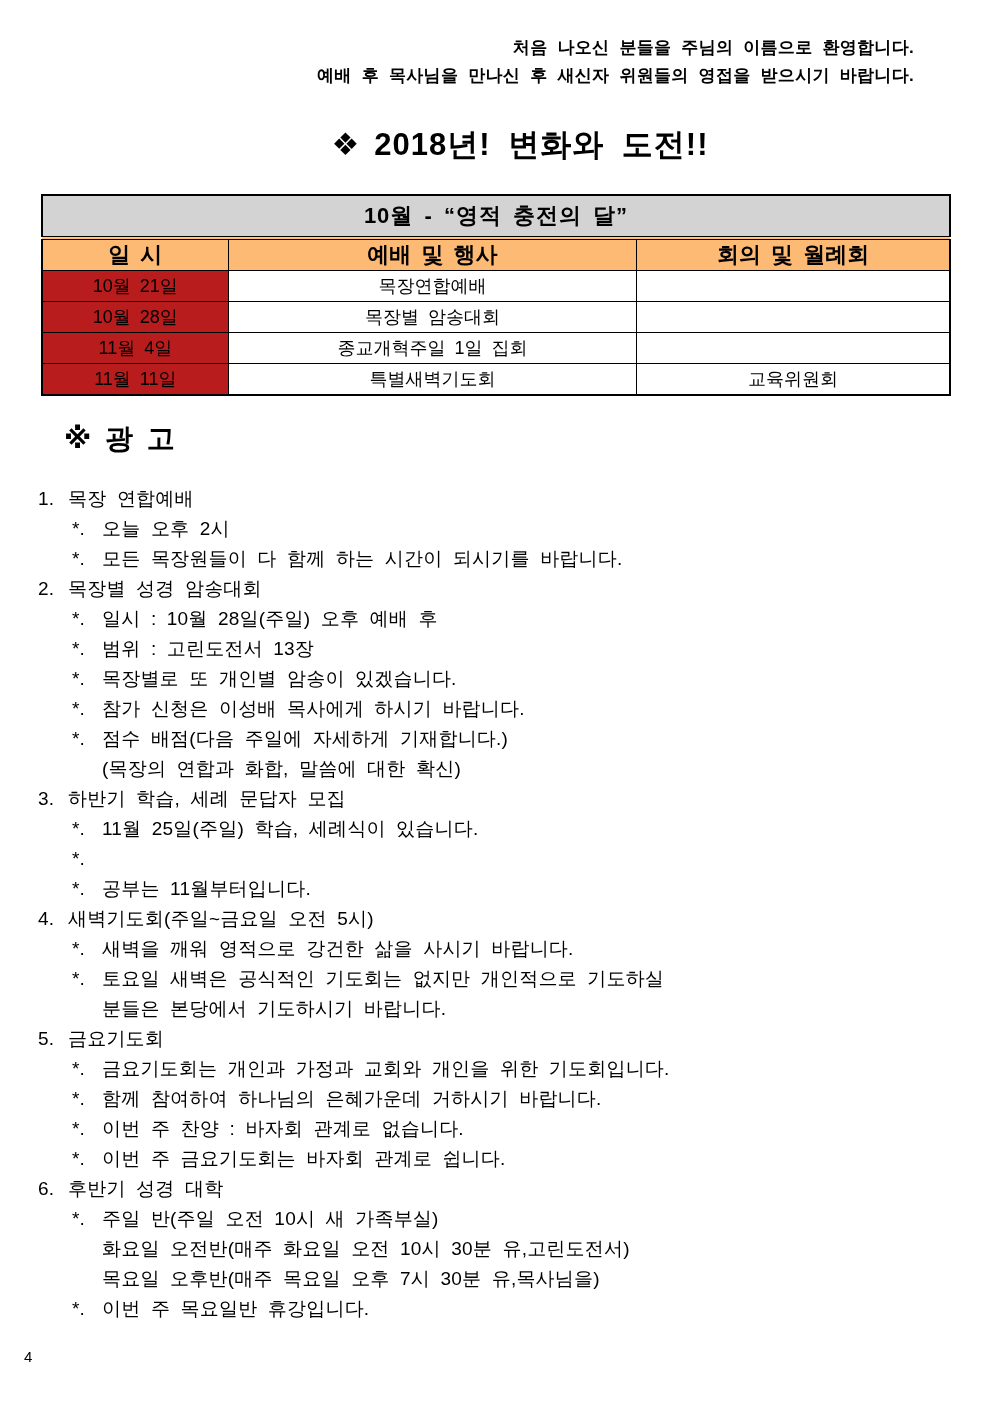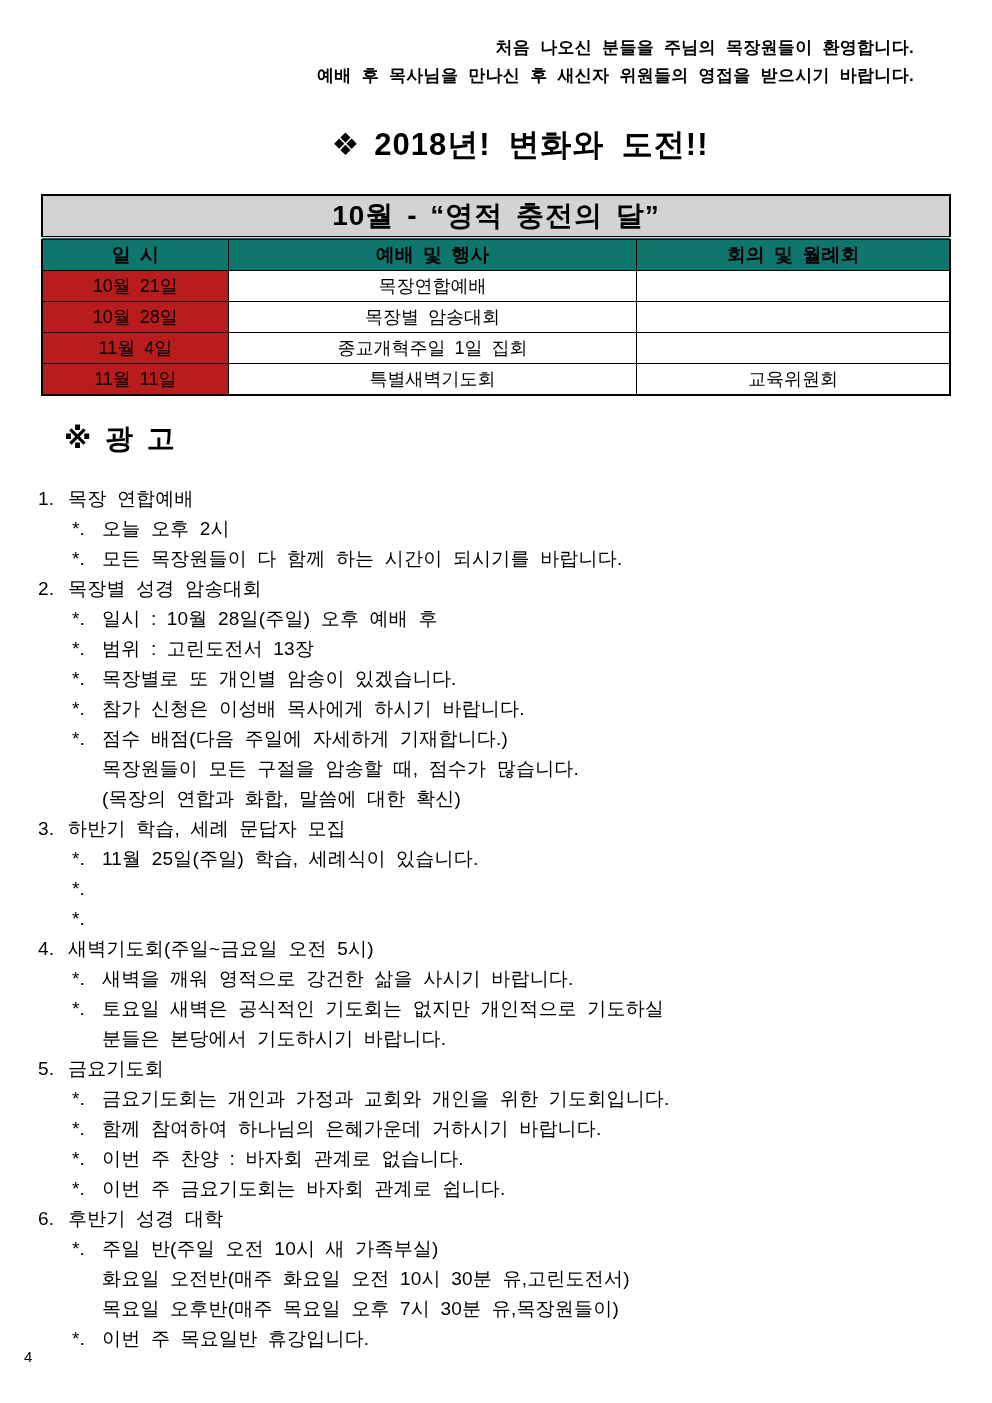--- a/index.html
+++ b/index.html
@@ -34,28 +34,28 @@
   }
   table.schedule td,table.schedule th{
     border:1px solid #000;
     text-align:center;vertical-align:middle;
     padding:0;
     word-spacing:4px;
   }
   tr.t-title th{
     background:#d3d3d3;
     height:40px;
-    font-size:28px;font-weight:bold;
+    font-size:22px;font-weight:bold;
     border-bottom:4px double #000;
     letter-spacing:1px;
   }
   tr.t-head th{
-    background:#0f766e;
+    background:#fdba74;
     height:30px;
-    font-size:19px;font-weight:bold;
+    font-size:22px;font-weight:bold;
   }
   tr.t-row td{
     height:30px;
     font-size:18px;
     background:#ffffff;
   }
   tr.t-row td.c-date{background:#b91c1c;}
   col.col-date{width:20.5%;}
   col.col-event{width:45%;}
   col.col-meeting{width:34.5%;}
@@ -79,21 +79,21 @@
   
   .page-number{
     position:absolute;left:24px;top:1348px;
     font-size:15px;
   }
 </style>
 </head>
 <body>
 
 <div class="notice">
-  <div>처음 나오신 분들을 주님의 목장원들이 환영합니다.</div>
+  <div>처음 나오신 분들을 주님의 이름으로 환영합니다.</div>
   <div>예배 후 목사님을 만나신 후 새신자 위원들의 영접을 받으시기 바랍니다.</div>
 </div>
 
 <div class="main-title">
   <span class="diamond">❖</span><span>2018년! 변화와 도전!!</span>
 </div>
 
 <table class="schedule">
   <colgroup>
     <col class="col-date">
@@ -178,24 +178,20 @@
   <div class="line lvl2">
     <span class="marker">*.</span>
     <span class="txt">참가 신청은 이성배 목사에게 하시기 바랍니다.</span>
   </div>
 
   <div class="line lvl2">
     <span class="marker">*.</span>
     <span class="txt">점수 배점(다음 주일에 자세하게 기재합니다.)</span>
   </div>
 
-  <div class="line lvl2">
-    <span class="marker"></span>
-    <span class="txt">목장원들이 모든 구절을 암송할 때, 점수가 많습니다.</span>
-  </div>
 
   <div class="line lvl2">
     <span class="marker"></span>
     <span class="txt">(목장의 연합과 화합, 말씀에 대한 확신)</span>
   </div>
 
   <div class="line lvl1">
     <span class="marker">3.</span>
     <span class="txt">하반기 학습, 세례 문답자 모집</span>
   </div>
@@ -204,20 +200,21 @@
     <span class="marker">*.</span>
     <span class="txt">11월 25일(주일) 학습, 세례식이 있습니다.</span>
   </div>
 
   <div class="line lvl2">
     <span class="marker">*.</span>
   </div>
 
   <div class="line lvl2">
     <span class="marker">*.</span>
+    <span class="txt">공부는 11월부터입니다.</span>
   </div>
 
   <div class="line lvl1">
     <span class="marker">4.</span>
     <span class="txt">새벽기도회(주일~금요일 오전 5시)</span>
   </div>
 
   <div class="line lvl2">
     <span class="marker">*.</span>
     <span class="txt">새벽을 깨워 영적으로 강건한 삶을 사시기 바랍니다.</span>
@@ -268,21 +265,21 @@
     <span class="txt">주일 반(주일 오전 10시 새 가족부실)</span>
   </div>
 
   <div class="line lvl2">
     <span class="marker"></span>
     <span class="txt">화요일 오전반(매주 화요일 오전 10시 30분 유,고린도전서)</span>
   </div>
 
   <div class="line lvl2">
     <span class="marker"></span>
-    <span class="txt">목요일 오후반(매주 목요일 오후 7시 30분 유,목장원들이)</span>
+    <span class="txt">목요일 오후반(매주 목요일 오후 7시 30분 유,목사님을)</span>
   </div>
 
   <div class="line lvl2">
     <span class="marker">*.</span>
     <span class="txt">이번 주 목요일반 휴강입니다.</span>
   </div>
 </div>
 
 <div class="page-number">4</div>
 

